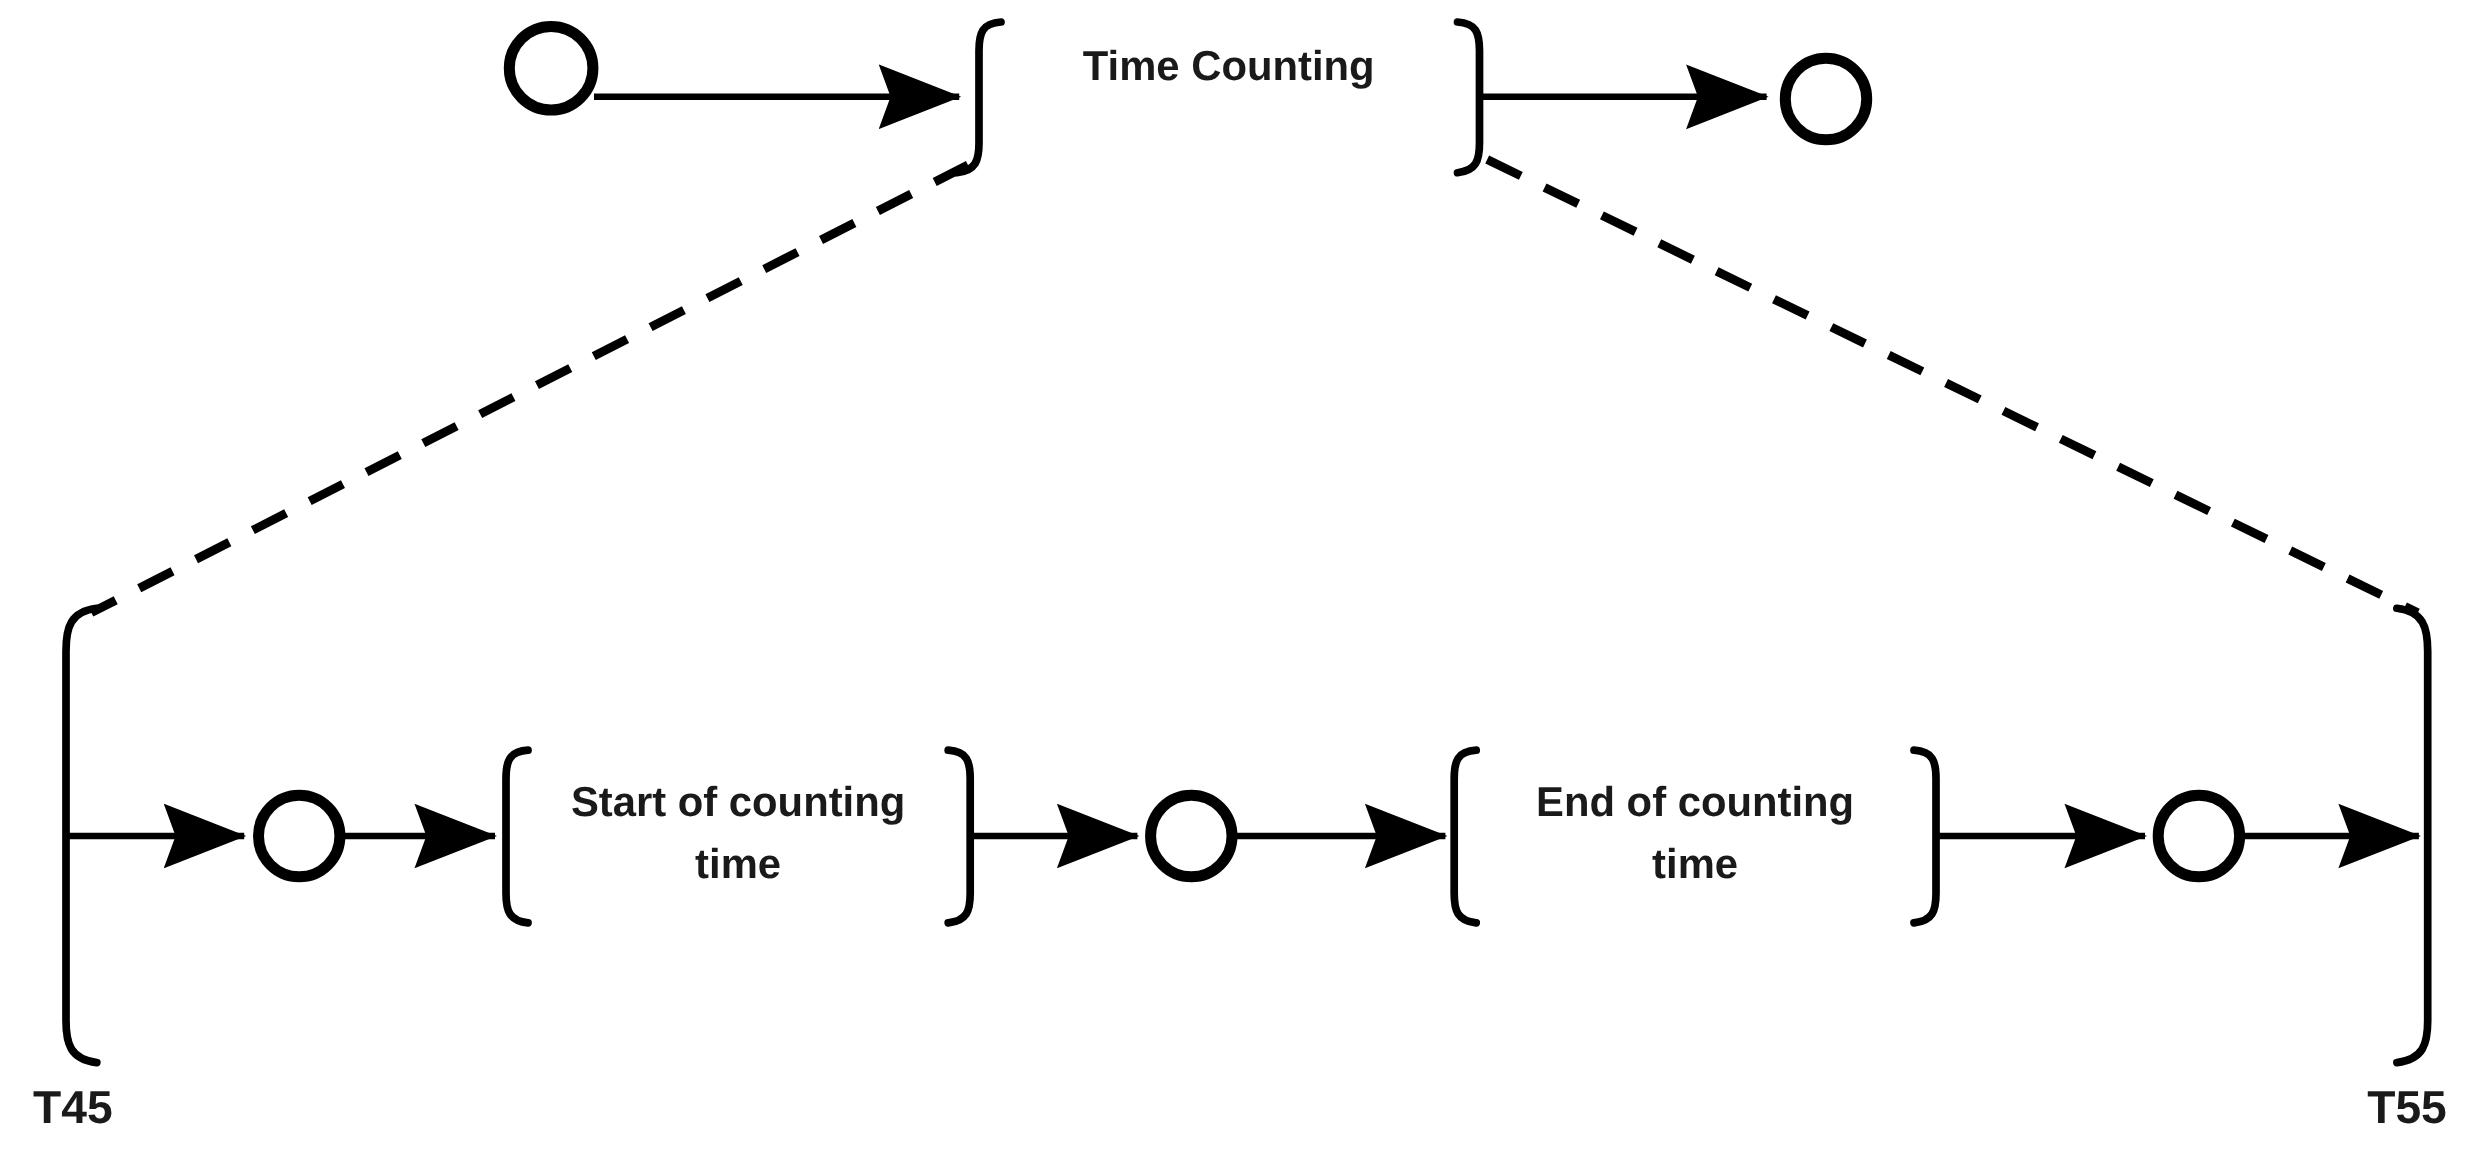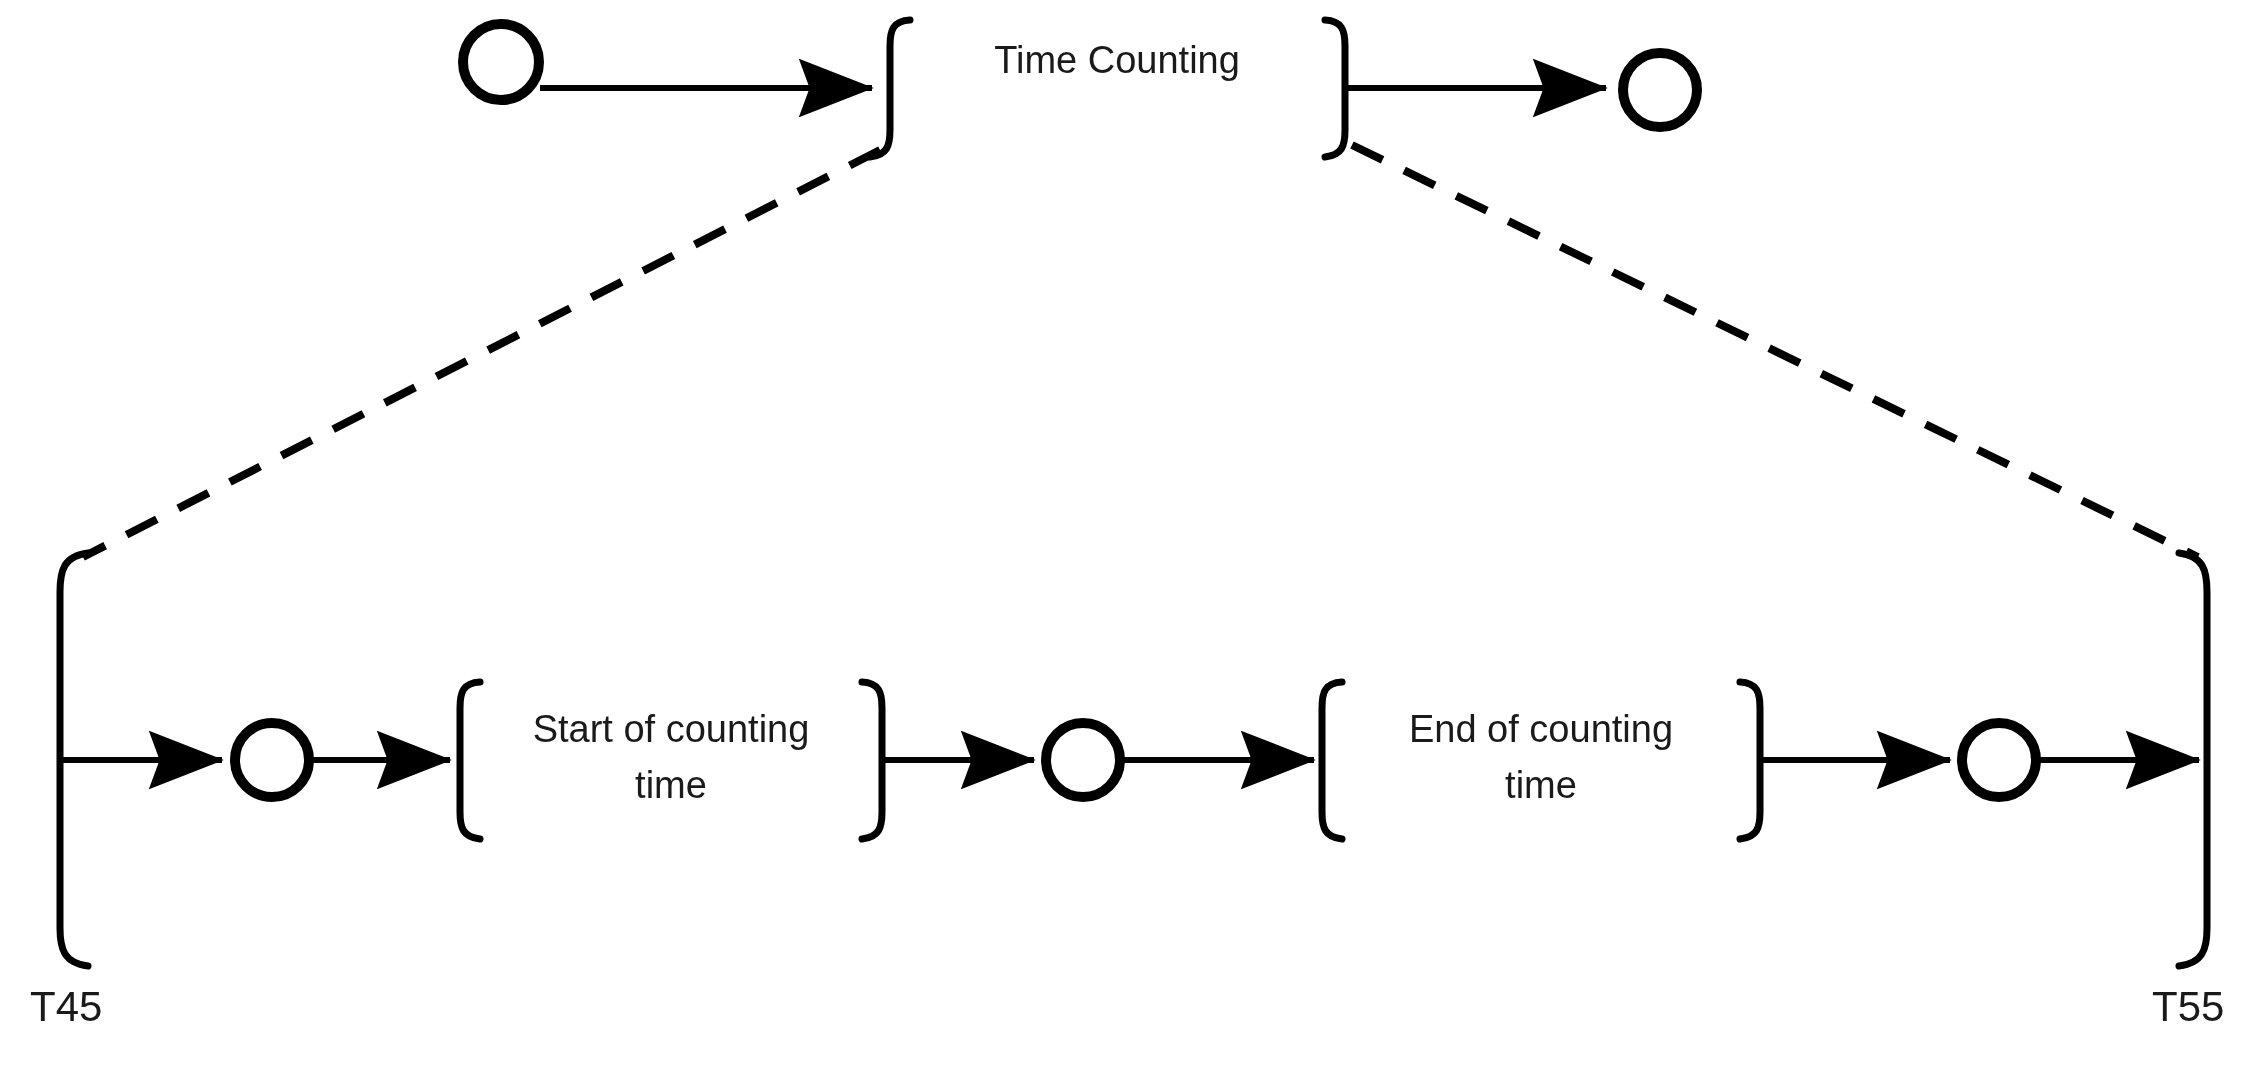--- a/index.html
+++ b/index.html
@@ -7,20 +7,21 @@
     padding: 0;
     background: #ffffff;
   }
   #canvas {
     position: relative;
     width: 2256px;
     height: 1065px;
     background: #ffffff;
     overflow: hidden;
     font-family: "Liberation Sans", sans-serif;
+    font-weight: bold;
   }
   #diagram-svg {
     position: absolute;
     left: 0;
     top: 0;
     width: 2256px;
     height: 1065px;
   }
   .node-label {
     font-family: "Liberation Sans", sans-serif;

